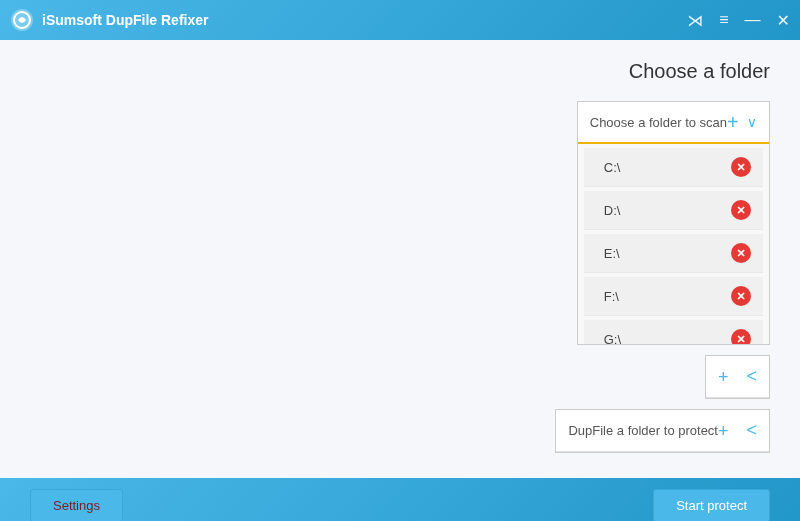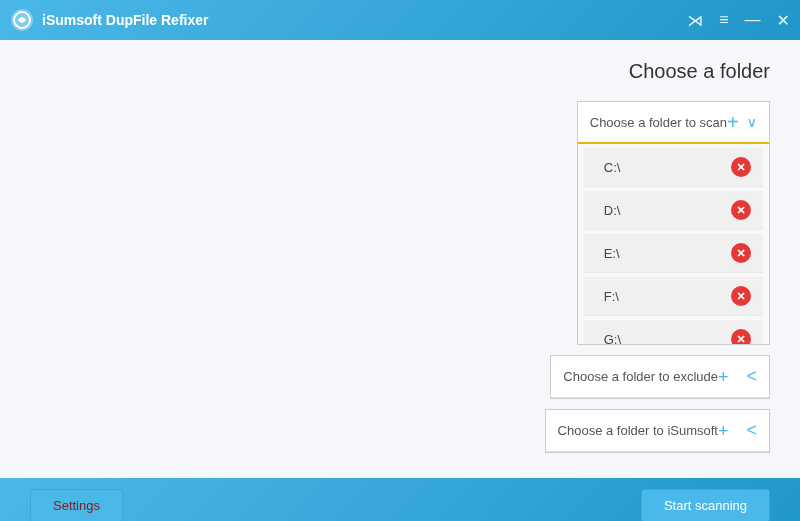--- a/index.html
+++ b/index.html
@@ -265,35 +265,34 @@
       </div>
         <div class="folder-item">
         <span class="folder-item-label">G:\</span>
         <div class="remove-btn"></div>
       </div>
       </div>
   </div>
 
   <div class="panel">
     <div class="panel-header">
-      <span class="panel-header-label">Choose a folder to exclude</span>
       <div class="panel-header-actions">
         <span class="plus-icon">+</span>
         <span class="chevron-icon">&lt;</span>
       </div>
     </div>
   </div>
 
   <div class="panel">
     <div class="panel-header">
-      <span class="panel-header-label">Choose a folder to iSumsoft</span>
+      <span class="panel-header-label">DupFile a folder to protect</span>
       <div class="panel-header-actions">
         <span class="plus-icon">+</span>
         <span class="chevron-icon">&lt;</span>
       </div>
     </div>
   </div>
 </div>
 
 <div class="bottom-bar">
   <button class="btn btn-settings">Settings</button>
-  <button class="btn btn-start">Start scanning</button>
+  <button class="btn btn-start">Start protect</button>
 </div>
 
 </body></html>

